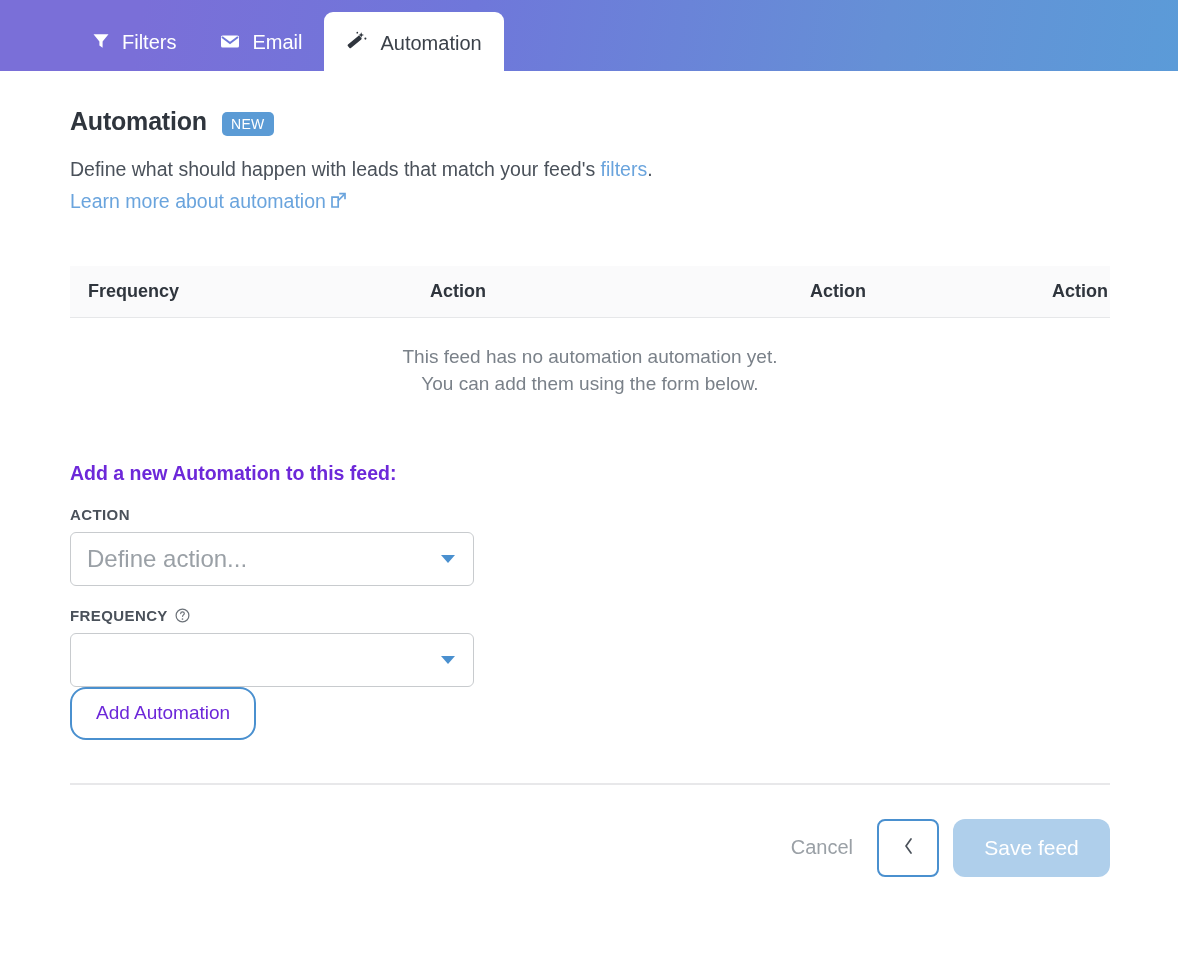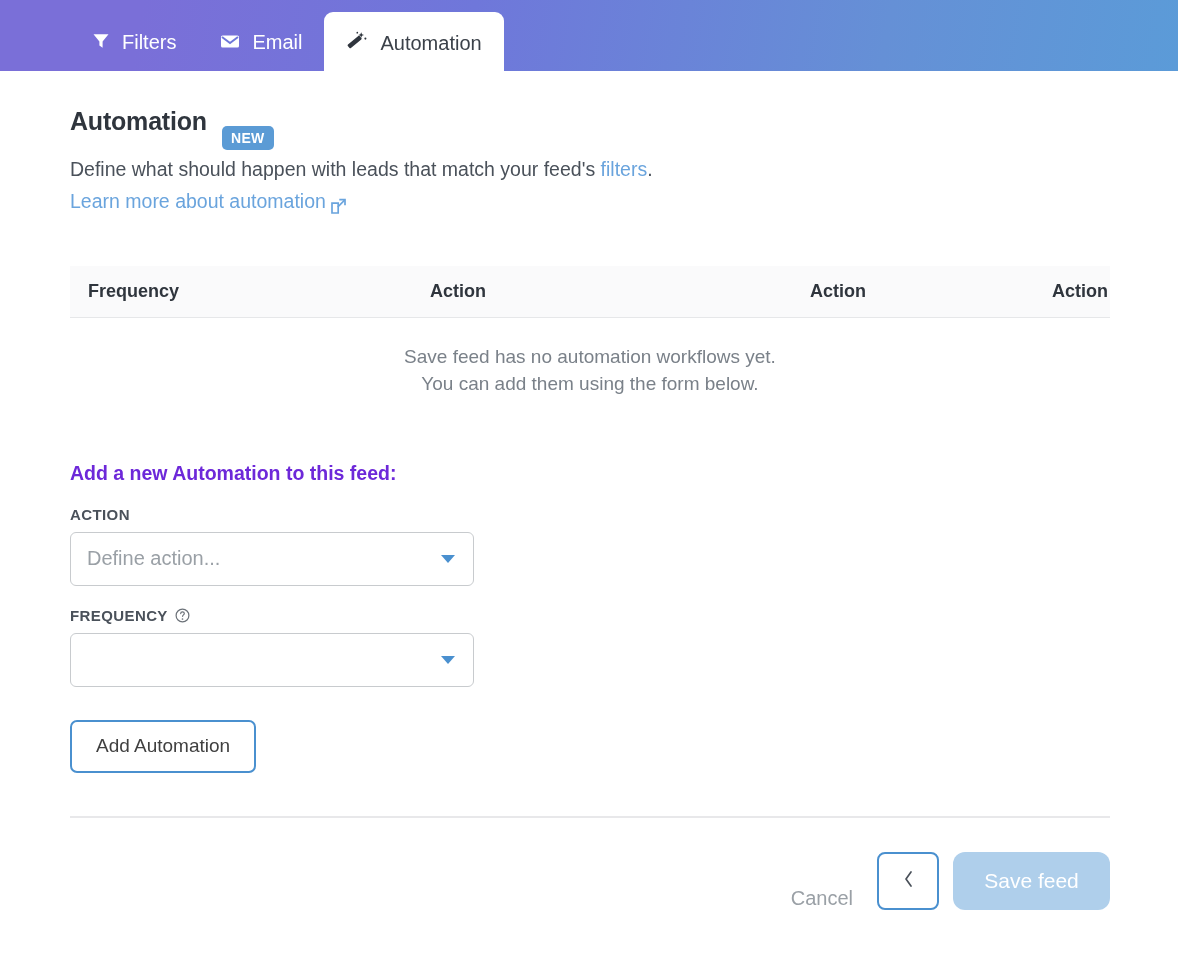--- a/index.html
+++ b/index.html
@@ -62,42 +62,42 @@
   .page-title {
     font-size: 25px;
     font-weight: bold;
     color: #2f353d;
     letter-spacing: -0.2px;
   }
   .badge-new {
     background: #5b9bd5;
     color: #ffffff;
     font-size: 14px;
-    font-weight: bold;
+    font-weight: normal;
     letter-spacing: 0.4px;
     border-radius: 5px;
     padding: 5px 9px 5px 9px;
     line-height: 1;
     position: relative;
-    top: 16px;
+    top: 2px;
   }
 
   .desc {
     margin-top: 24px;
     font-size: 19.5px;
     color: #4a515a;
     line-height: 1.0;
   }
   .desc .lnk { color: #6aa4dd; }
   .learn-row {
     margin-top: 10px;
     font-size: 19.5px;
     color: #6aa4dd;
     display: inline-flex;
-    align-items: flex-end;
+    align-items: flex-start;
     gap: 1px;
     cursor: pointer;
   }
   .ext-ico { display: inline-flex; position: relative; top: 2px; margin-left: 3px; }
 
   
   .table {
     margin-top: 53px;
     width: 1040px;
   }
@@ -148,65 +148,64 @@
   .select {
     margin-top: 9px;
     width: 404px;
     height: 54px;
     border: 1px solid #c8cbce;
     border-radius: 6px;
     background: #ffffff;
     display: flex;
     align-items: center;
     padding: 0 16px;
-    font-size: 20px;
+    font-size: 24px;
     cursor: pointer;
     position: relative;
   }
   .select .val { color: #2f353d; }
   .select .val.placeholder { color: #9aa0a6; }
   .caret {
     position: absolute;
     right: 18px;
     top: 50%;
     transform: translateY(-50%);
     width: 0; height: 0;
     border-left: 7px solid transparent;
     border-right: 7px solid transparent;
     border-top: 8px solid #4a90cf;
   }
 
   .btn-add {
-    margin-top: 33px;
     display: inline-flex;
     align-items: center;
     justify-content: center;
     height: 53px;
     padding: 0 24px;
     border: 2px solid #4a90cf;
-    border-radius: 7px;
-    background: #ffffff;
-    color: #404040;
+    border-radius: 16px;
+    background: #ffffff;
+    color: #6d28d9;
     font-size: 19px;
     cursor: pointer;
   }
 
   .divider {
     margin-top: 43px;
     width: 1040px;
     height: 2px;
     background: #e8e8ea;
   }
 
   
   .footer {
     margin-top: 34px;
     width: 1040px;
     display: flex;
-    align-items: flex-end;
+    align-items: center;
     justify-content: flex-end;
     gap: 14px;
   }
   .btn-cancel {
     font-size: 20px;
     color: #9aa0a6;
     cursor: pointer;
     background: none;
     border: none;
     font-family: inherit;
@@ -302,21 +301,21 @@
 
   
   <div class="table">
     <div class="thead">
       <div class="th th-frequency">Frequency</div>
       <div class="th th-action">Action</div>
       <div class="th th-status">Action</div>
       <div class="th th-actions">Action</div>
     </div>
     <div class="empty">
-      <div>Save feed has no automation workflows yet.</div>
+      <div>This feed has no automation automation yet.</div>
       <div>You can add them using the form below.</div>
     </div>
   </div>
 
   
   <div class="form">
     <div class="form-title">Add a new Automation to this feed:</div>
 
     <div class="field-label">
       <span>ACTION</span>

